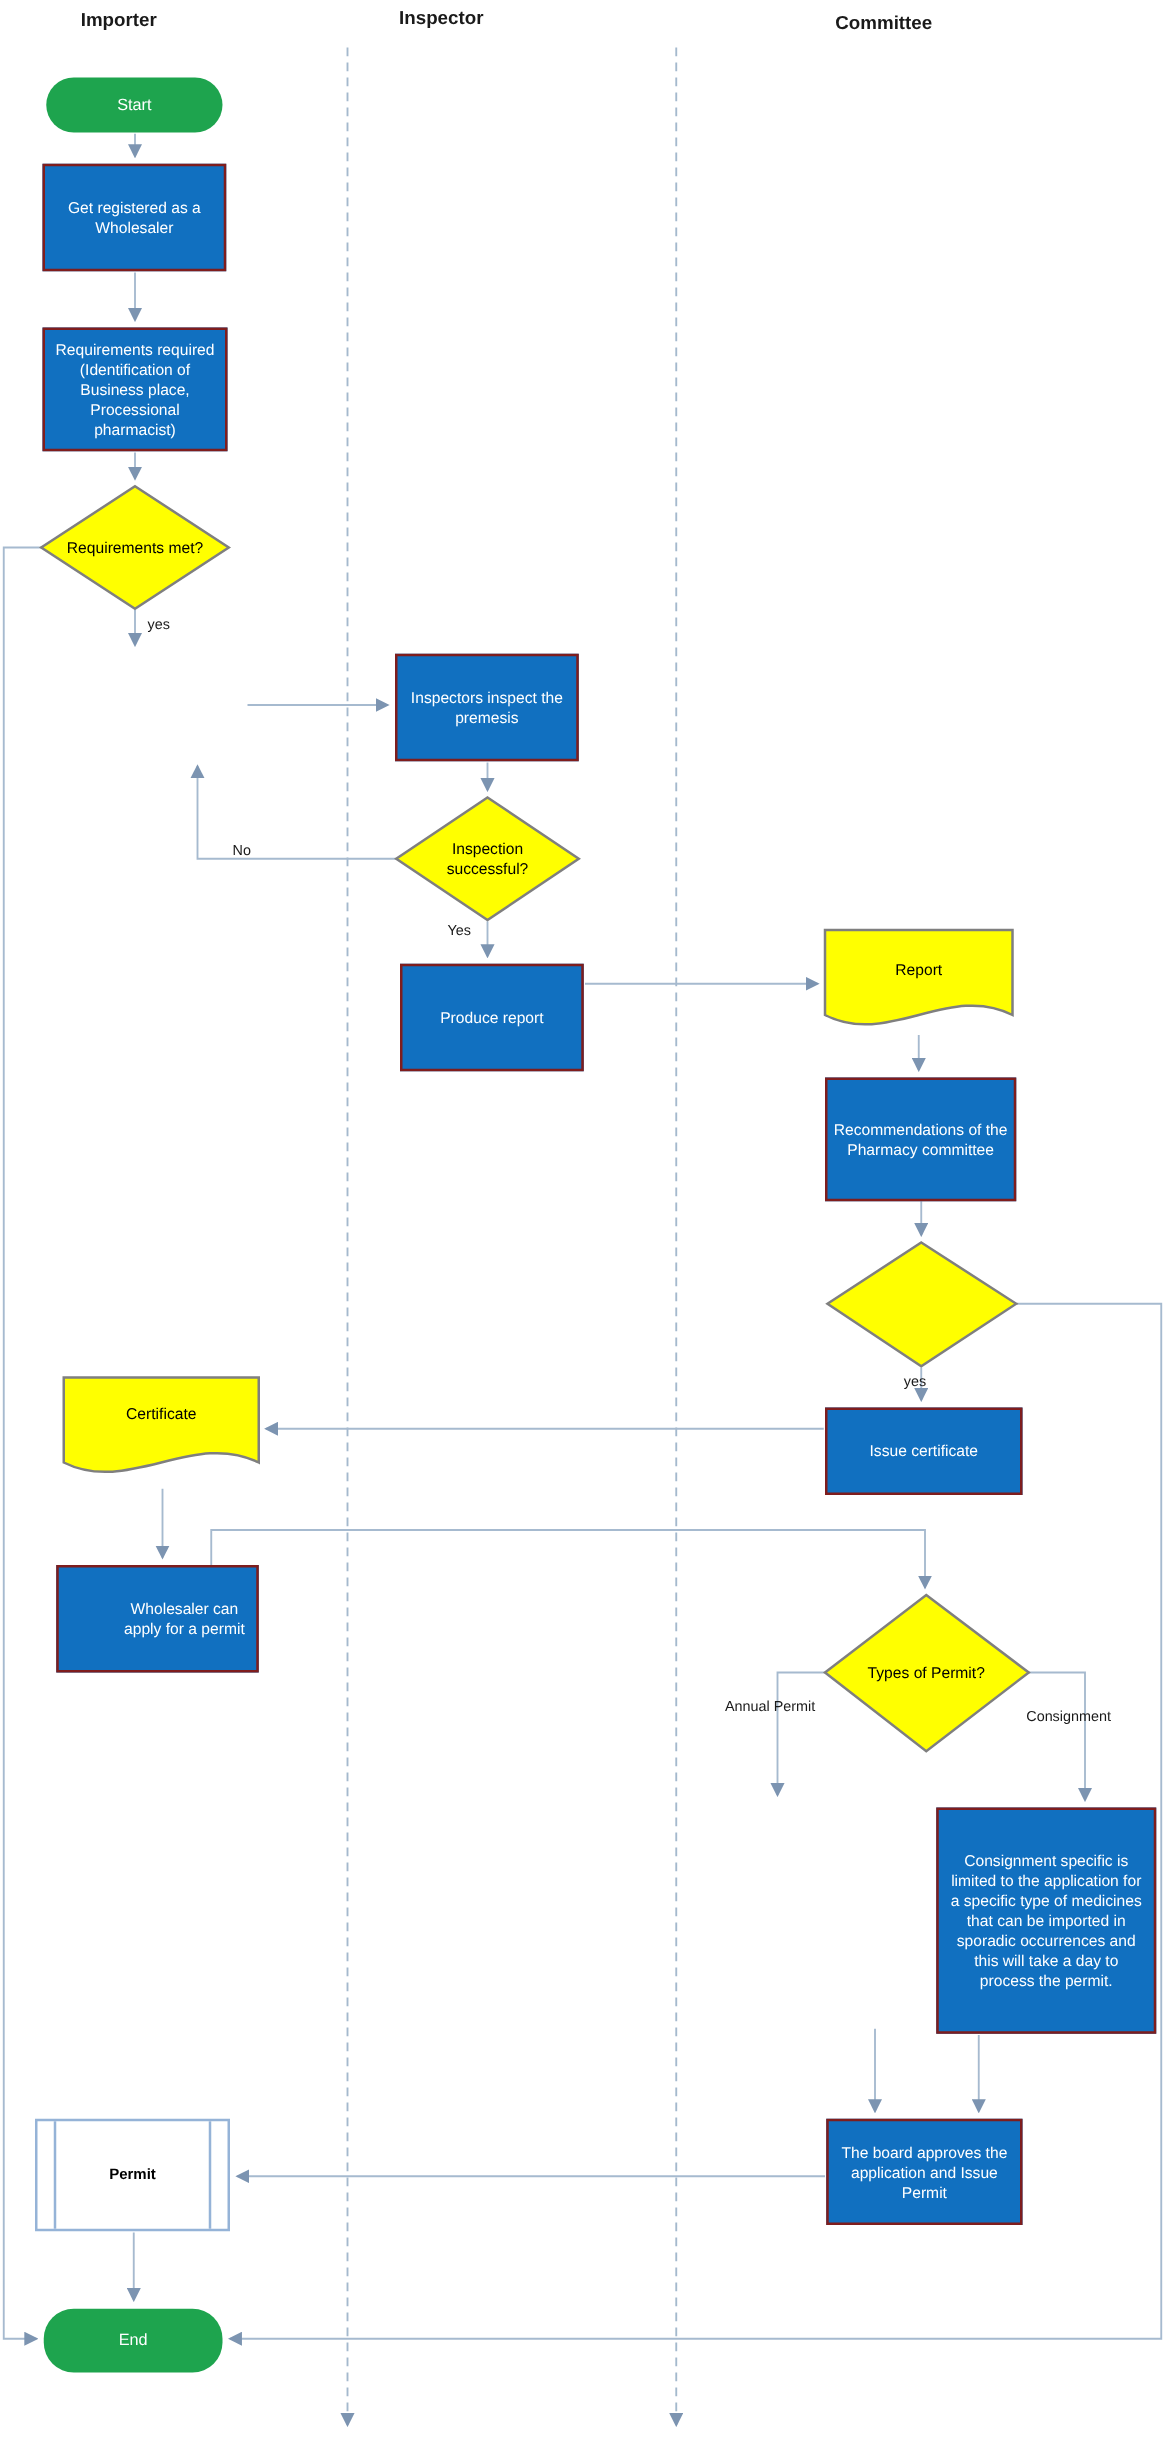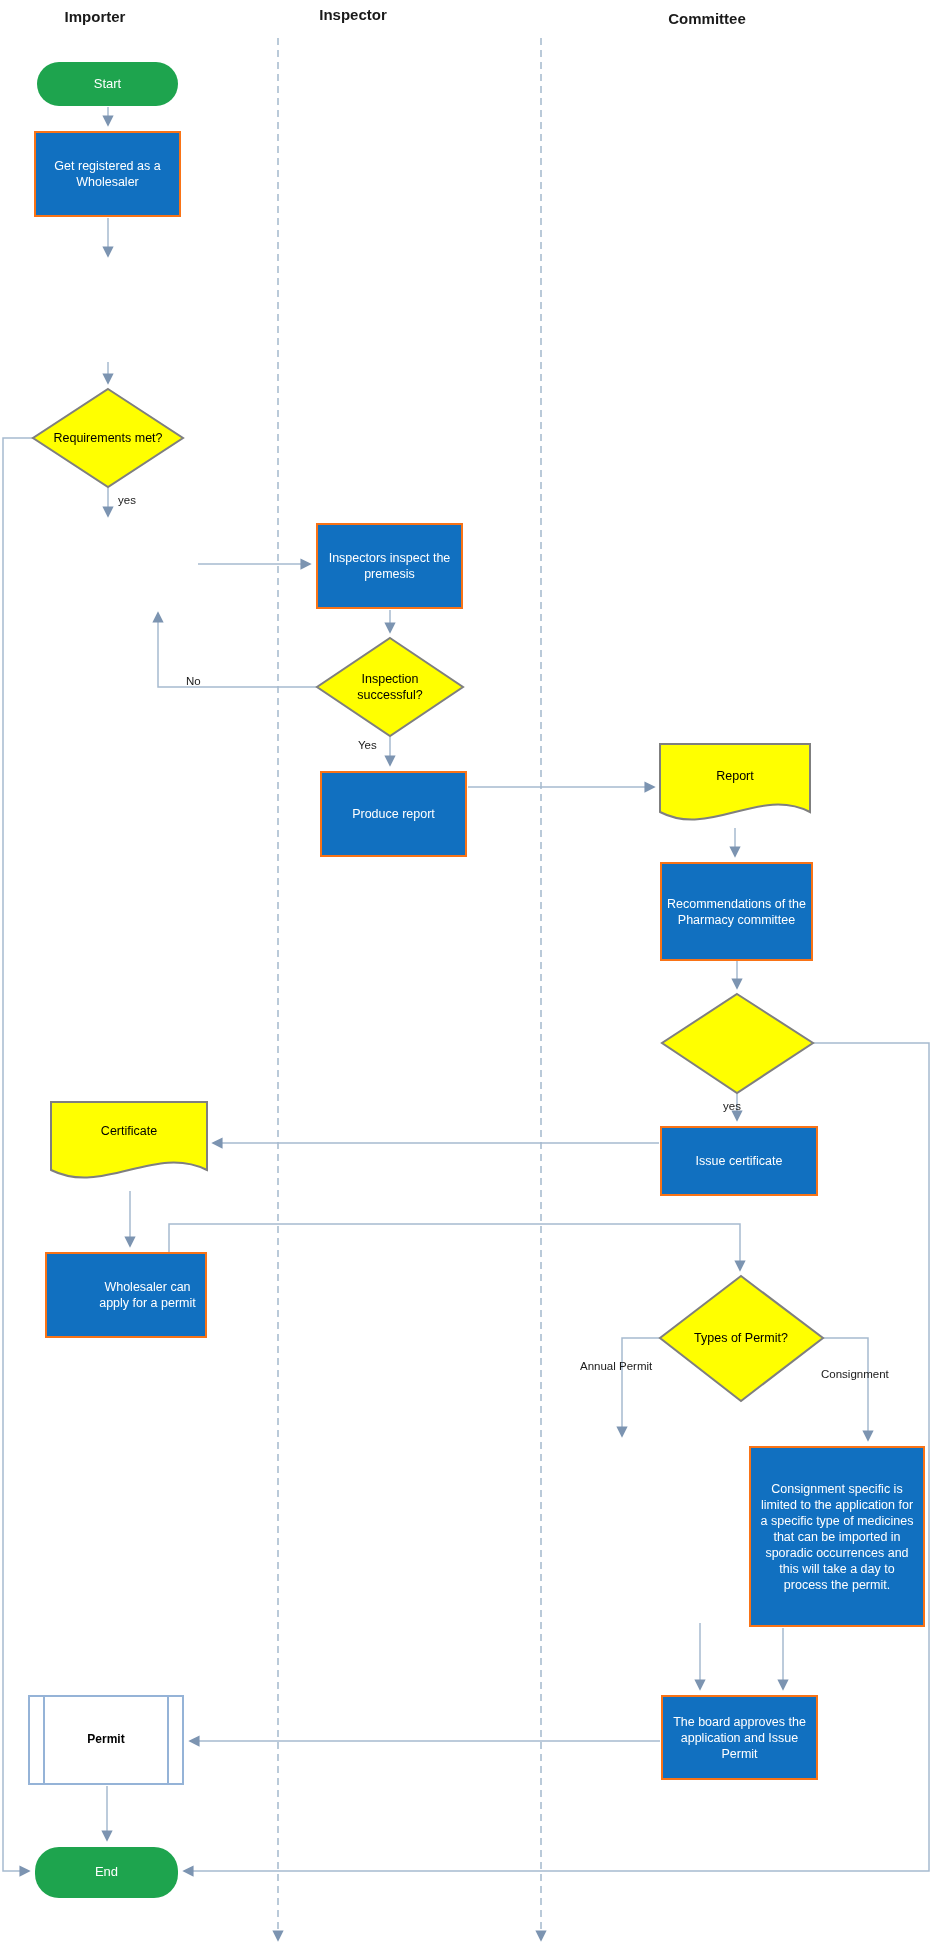--- a/index.html
+++ b/index.html
@@ -10,21 +10,21 @@
   #wires{position:absolute;left:0;top:0;width:932px;height:1957px;}
   .lane-header{
     position:absolute;width:120px;text-align:center;font-weight:bold;
     font-size:15px;color:#1a1a1a;
   }
   .node{
     position:absolute;display:flex;align-items:center;justify-content:center;
     text-align:center;box-sizing:border-box;font-size:12.5px;line-height:1.28;
   }
   .process{
-    background:#1170c0;border:2px solid #f97316;color:#ffffff;padding:2px 5px;
+    background:#1170c0;border:2px solid #7f1d1d;color:#ffffff;padding:2px 5px;
   }
   .terminator{
     background:#1ea44e;color:#ffffff;border-radius:24px;font-size:13px;
   }
   .diamond-label{color:#000000;font-size:12.5px;text-align:center;}
   .doc-label{color:#000000;font-size:12.5px;}
   .permit{
     background:#ffffff;border:2px solid #95b3d7;color:#000000;
     font-weight:bold;font-size:12px;
   }
@@ -92,20 +92,21 @@
   </svg>
 
   <div class="lane-header" style="left:35px;top:8px;">Importer</div>
   <div class="lane-header" style="left:293px;top:6px;">Inspector</div>
   <div class="lane-header" style="left:647px;top:10px;">Committee</div>
 
   <div class="node terminator" style="left:37px;top:62px;width:141px;height:44px;">Start</div>
   <div class="node terminator" style="left:35px;top:1847px;width:143px;height:51px;">End</div>
 
   <div class="node process" style="left:34px;top:131px;width:147px;height:86px;">Get registered as a Wholesaler</div>
+  <div class="node process" style="left:34px;top:262px;width:148px;height:99px;">Requirements required (Identification of Business place, Processional pharmacist)</div>
   <div class="node process" style="left:316px;top:523px;width:147px;height:86px;">Inspectors inspect the premesis</div>
   <div class="node process" style="left:320px;top:771px;width:147px;height:86px;">Produce report</div>
   <div class="node process" style="left:660px;top:862px;width:153px;height:99px;">Recommendations of the Pharmacy committee</div>
   <div class="node process" style="left:660px;top:1126px;width:158px;height:70px;">Issue certificate</div>
   <div class="node process" style="left:45px;top:1252px;width:162px;height:86px;padding-left:48px;">Wholesaler can apply for a permit</div>
   <div class="node process" style="left:749px;top:1446px;width:176px;height:181px;">Consignment specific is limited to the application for a specific type of medicines that can be imported in sporadic occurrences and this will take a day to process the permit.</div>
   <div class="node process" style="left:661px;top:1695px;width:157px;height:85px;">The board approves the application and Issue Permit</div>
 
   <div class="node permit" style="left:28px;top:1695px;width:156px;height:90px;">
     <span class="bar left"></span>

